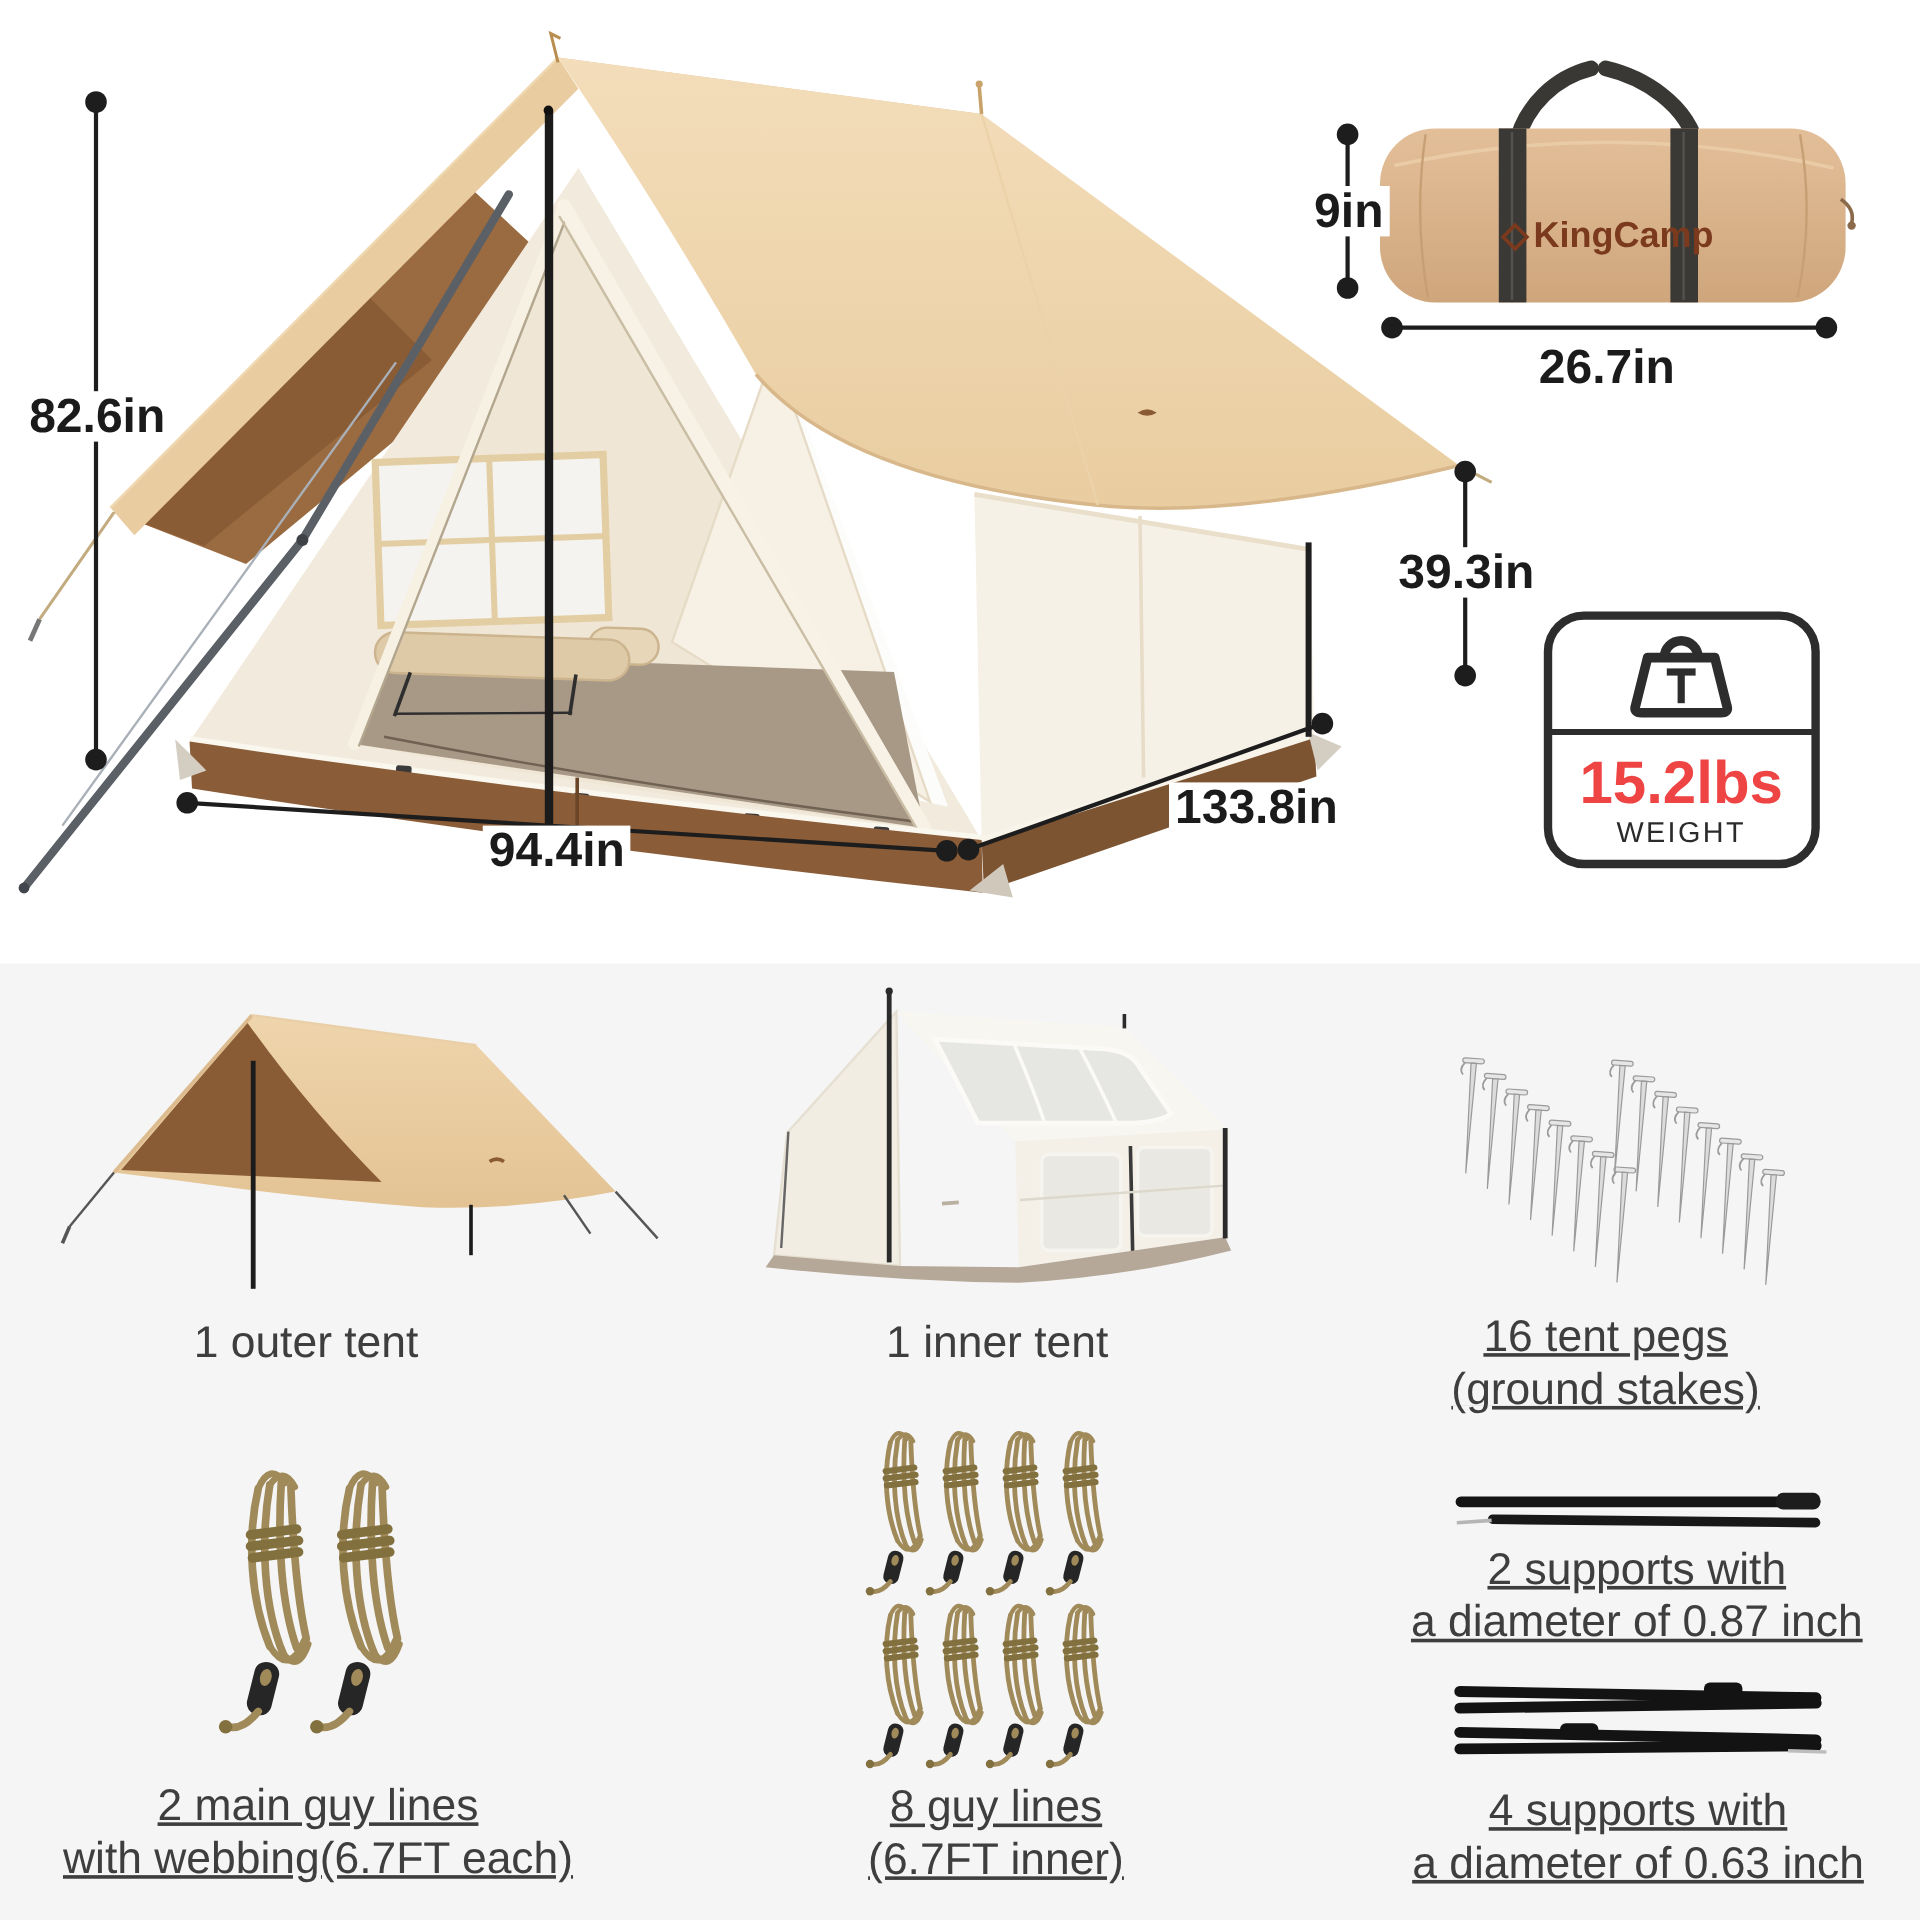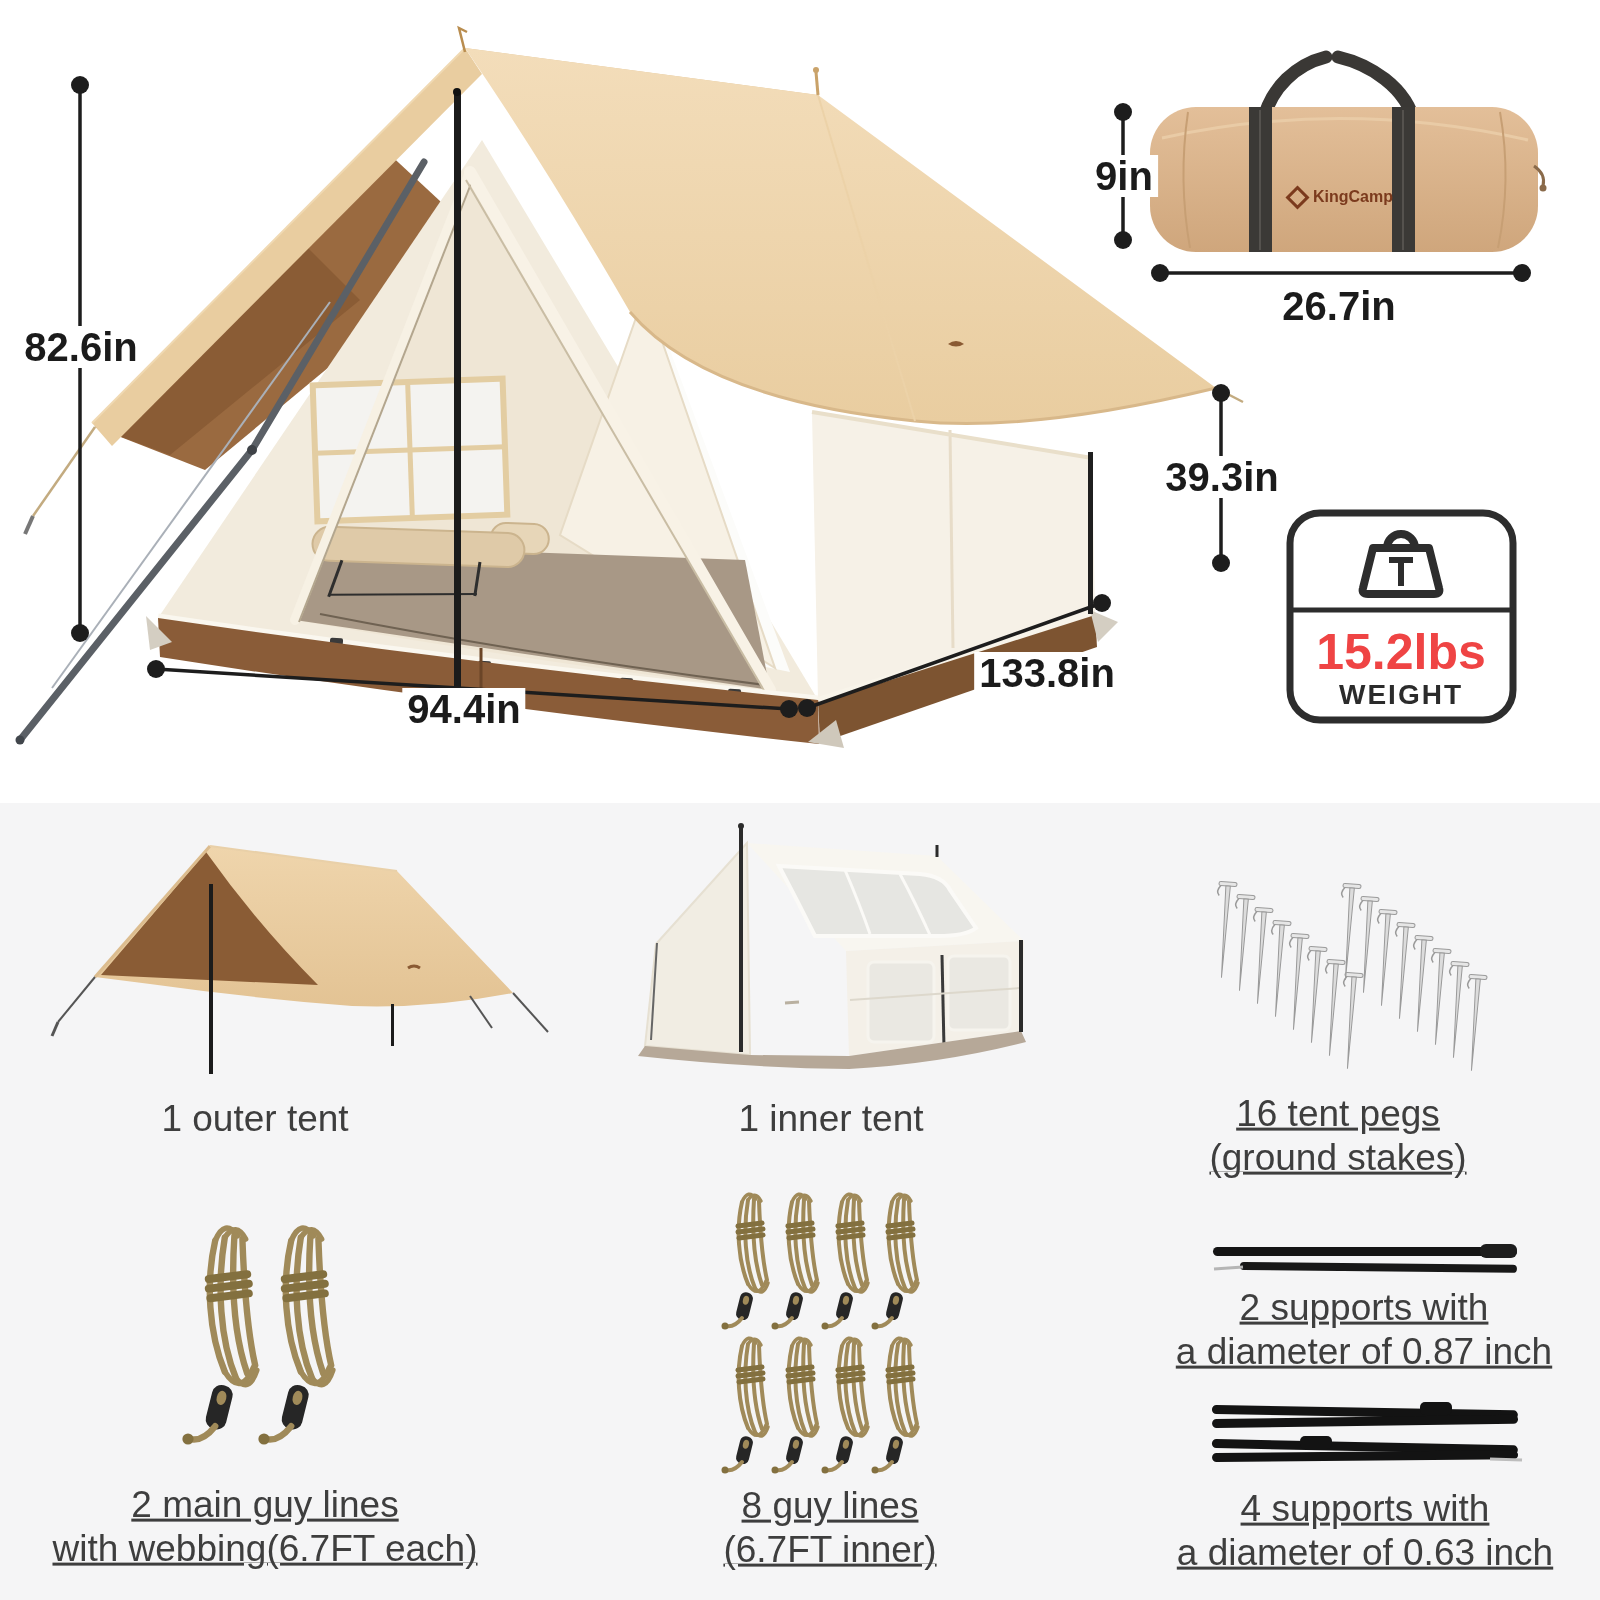--- a/index.html
+++ b/index.html
@@ -5,22 +5,22 @@
   html,body{margin:0;padding:0;background:#fff;}
   .canvas{position:relative;width:1600px;height:1600px;background:#ffffff;overflow:hidden;
           font-family:"Liberation Sans", sans-serif;}
   .panel{position:absolute;left:0;top:803px;width:1600px;height:797px;background:#f5f5f6;}
   svg.art{position:absolute;left:0;top:0;z-index:1;}
   .txt{position:absolute;transform:translate(-50%,-50%);z-index:2;white-space:nowrap;}
   .dim{font-weight:700;font-size:40px;color:#1b1b1b;background:#ffffff;padding:0 5px;line-height:1.05;}
   .lbl{font-weight:400;font-size:37px;color:#3e3e3e;text-align:center;line-height:1.2;}
   .lbl span{display:block;text-decoration:underline;}
   .wval{font-weight:700;font-size:50px;color:#ef4444;}
-  .wlab{font-weight:700;font-size:28px;color:#2b2b2b;letter-spacing:2px;}
-  .brand{display:flex;align-items:center;gap:7px;color:#7b3a1d;font-weight:800;font-size:16px;}
+  .wlab{font-weight:400;font-size:24px;color:#2b2b2b;letter-spacing:2px;}
+  .brand{display:flex;align-items:center;gap:7px;color:#7b3a1d;font-weight:800;font-size:30px;}
   .brand .dia{width:11px;height:11px;border:3px solid #7b3a1d;transform:rotate(45deg);display:inline-block;}
 </style>
 </head>
 <body>
 
 <div class="canvas">
   <div class="panel"></div>
 
   <svg class="art" width="1600" height="1600" viewBox="0 0 1600 1600">
     <defs>

